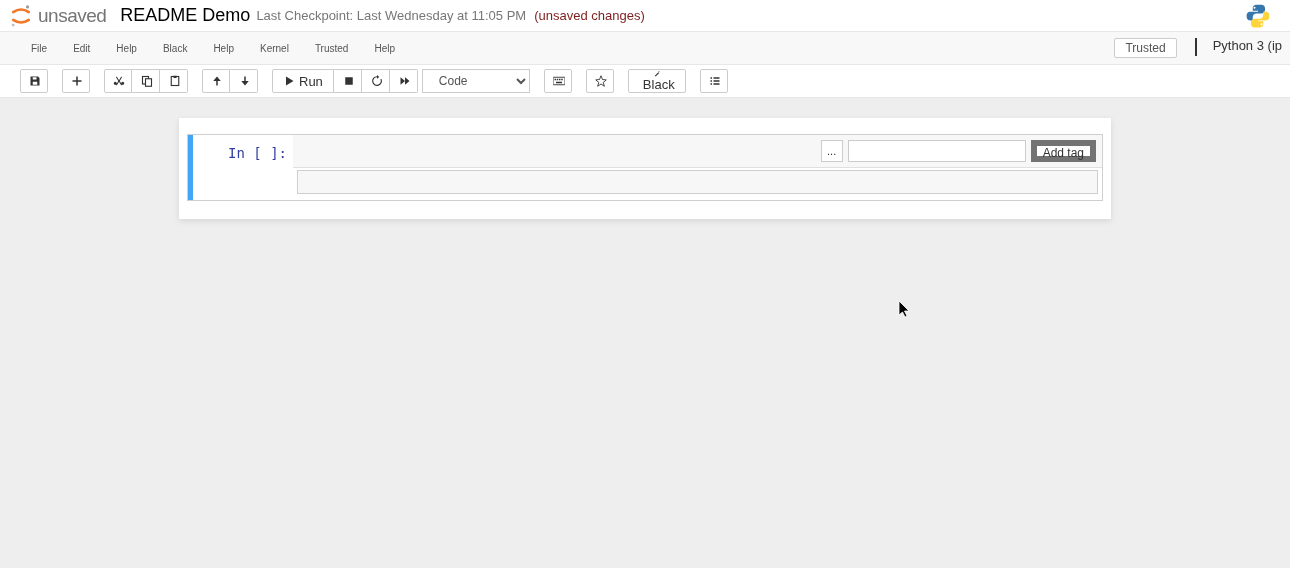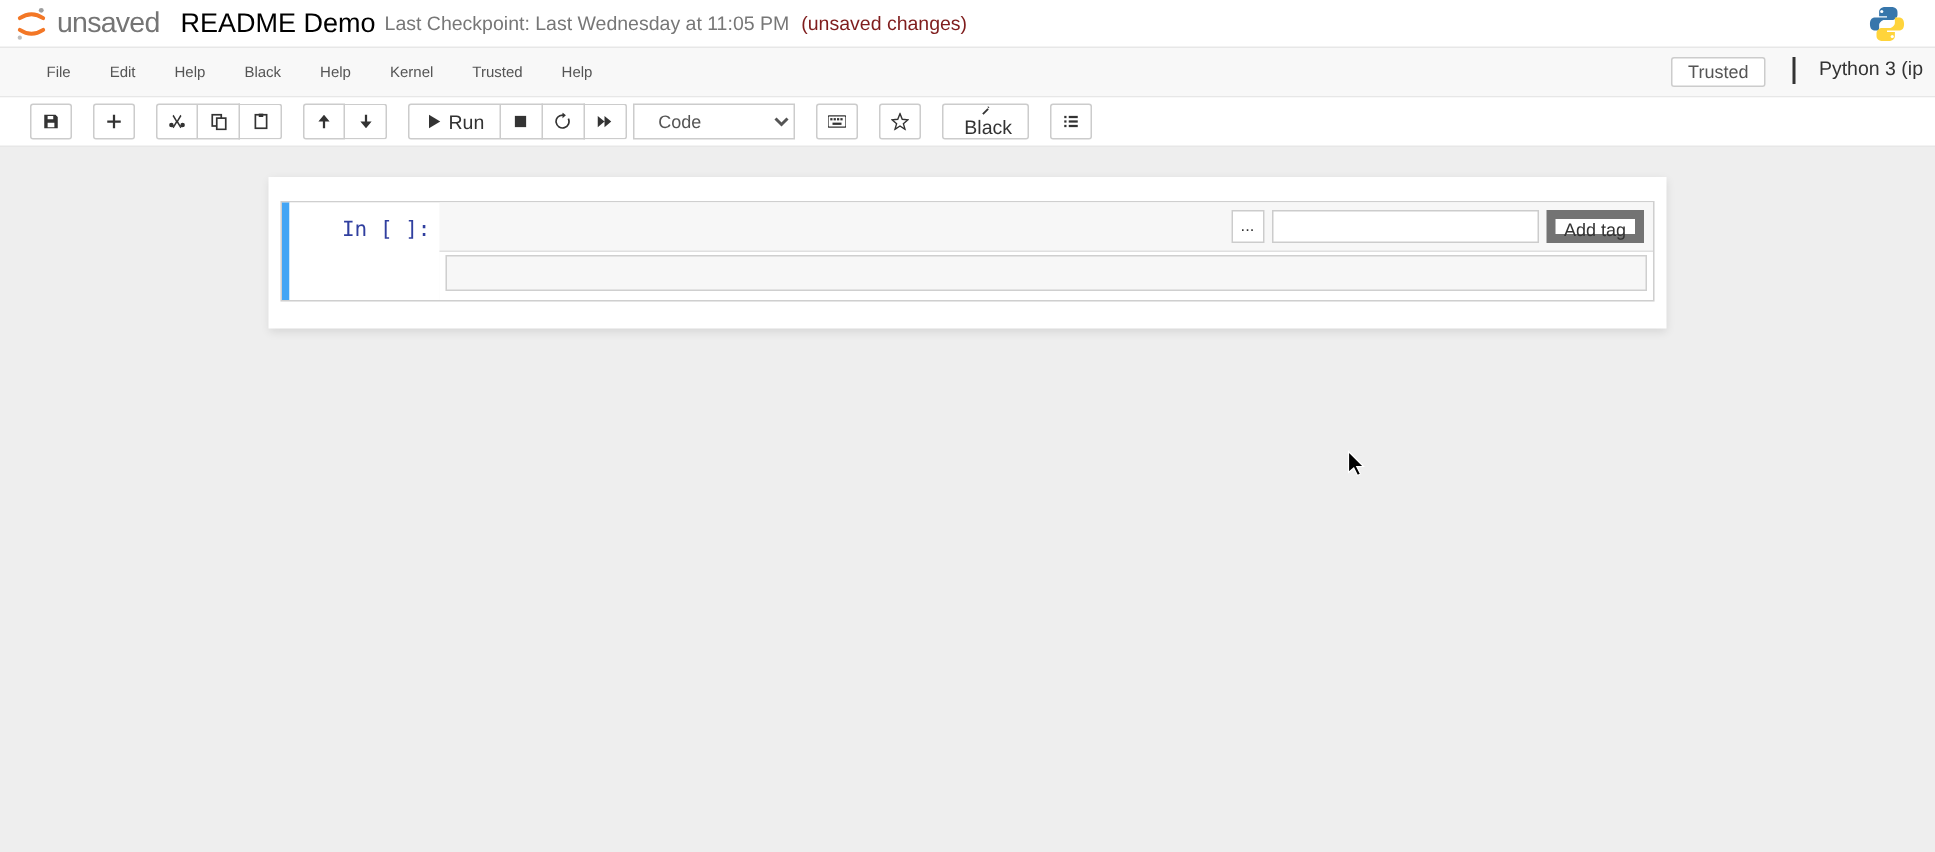--- a/index.html
+++ b/index.html
@@ -51,21 +51,21 @@
 
 .toolbar {
   display: flex; align-items: center; height: 33px;
   border-bottom: 1px solid #e7e7e7; padding: 0 8px 0 20px;
   gap: 4px; background: #fff;
 }
 .btn-group { display: flex; }
 .tb-btn {
   border: 1px solid #ccc; background: #fff; height: 24px;
   min-width: 28px; padding: 0 6px; display: flex; align-items: center;
-  justify-content: center; cursor: pointer; color: #333; font-size: 12px;
+  justify-content: flex-end; cursor: pointer; color: #333; font-size: 12px;
 }
 .btn-group .tb-btn + .tb-btn { border-left: none; }
 .tb-btn.first { border-radius: 2px 0 0 2px; }
 .tb-btn.last { border-radius: 0 2px 2px 0; }
 .tb-btn.solo { border-radius: 2px; }
 .tb-btn svg { width: 12px; height: 12px; }
 .tb-gap { width: 6px; }
 .celltype {
   border: 1px solid #ccc; height: 24px; width: 108px;
   font-size: 12px; color: #555; padding: 0 12px; background: #fff;

